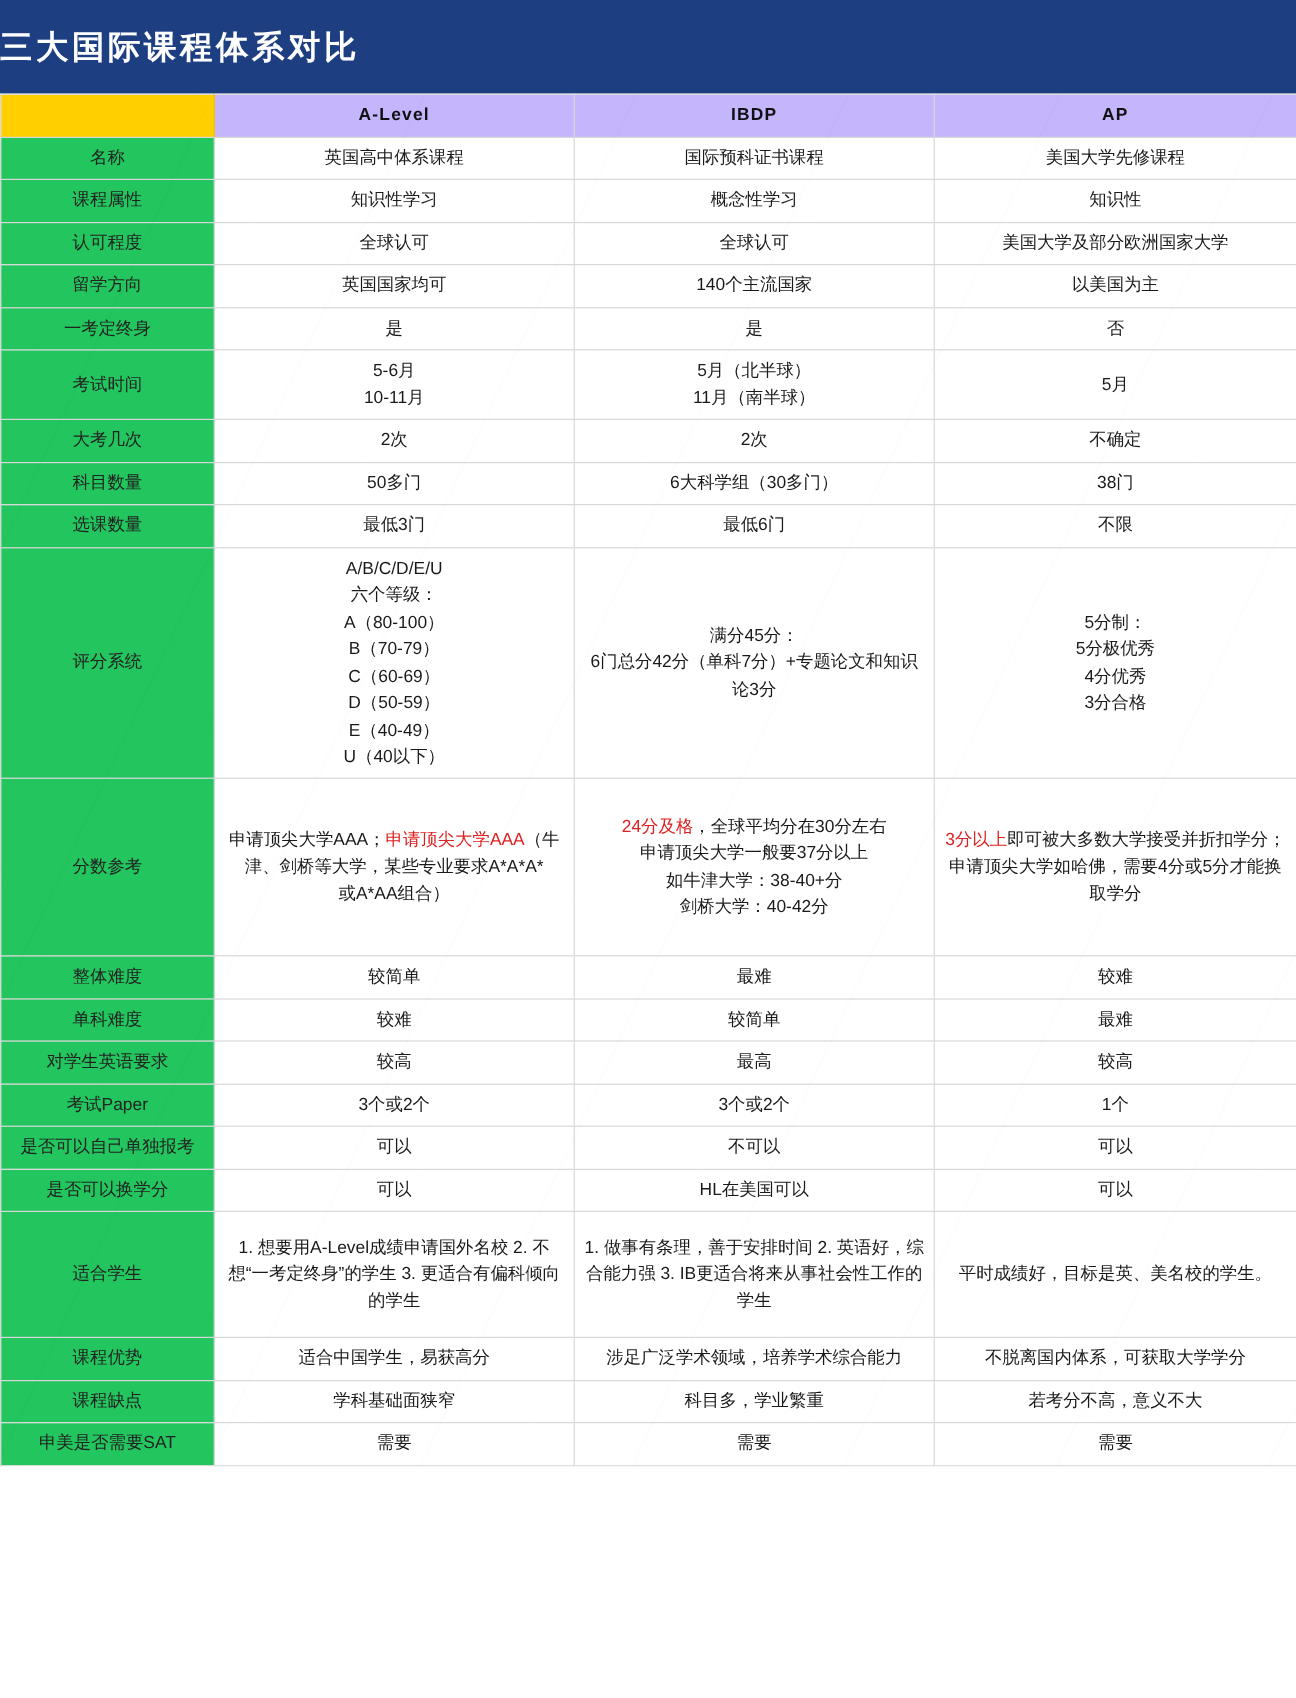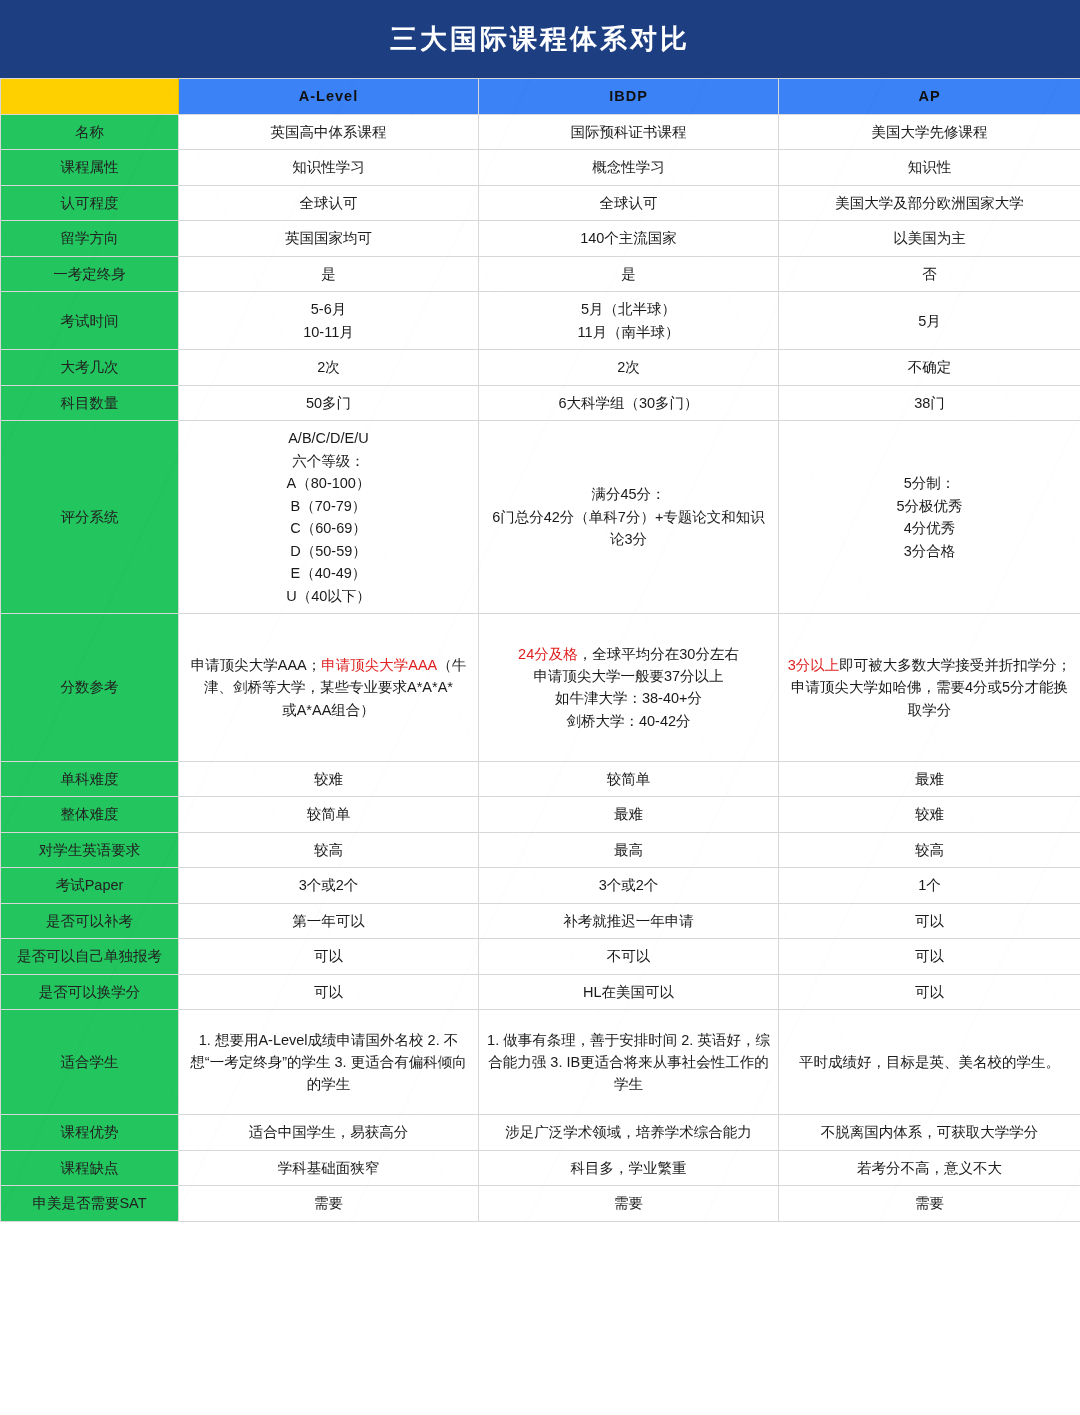--- a/index.html
+++ b/index.html
@@ -15,21 +15,20 @@
   }
   .page {
     width: 1080px;
     position: relative;
   }
   .title-bar {
     height: 78px;
     background: #1d3f82;
     display: flex;
     align-items: center;
-    justify-content: center;
   }
   .title-bar .title {
     color: #ffffff;
     font-size: 27px;
     font-weight: bold;
     letter-spacing: 3px;
   }
   table.cmp {
     width: 1080px;
     border-collapse: collapse;
@@ -48,21 +47,21 @@
   col.c-col2  { width: 300px; }
   col.c-col3  { width: 302px; }
 
   thead th {
     height: 36px;
     font-size: 15px;
     font-weight: bold;
     color: #1a1a1a;
   }
   thead th.corner { background: #ffd000; border-right-color: #e6bf00; }
-  thead th.hd { background: #3b82f6; color: #111; letter-spacing: 1px; }
+  thead th.hd { background: #c4b5fd; color: #111; letter-spacing: 1px; }
 
   td.rowlabel {
     background: #22c55e;
     font-size: 14.5px;
     color: #222;
   }
   td.cell { background: #ffffff; }
 
   .multiline { white-space: pre-line; }
   .red { color: #e02020; }
@@ -154,20 +153,26 @@
           <td class="cell multiline">2次</td>
           <td class="cell multiline">不确定</td>
         </tr>
         <tr>
           <td class="rowlabel">科目数量</td>
           <td class="cell multiline">50多门</td>
           <td class="cell multiline">6大科学组（30多门）</td>
           <td class="cell multiline">38门</td>
         </tr>
         <tr>
+          <td class="rowlabel">选课数量</td>
+          <td class="cell multiline">最低3门</td>
+          <td class="cell multiline">最低6门</td>
+          <td class="cell multiline">不限</td>
+        </tr>
+        <tr>
           <td class="rowlabel">评分系统</td>
           <td class="cell tall grade-list multiline">A/B/C/D/E/U
 六个等级：
 A（80-100）
 B（70-79）
 C（60-69）
 D（50-59）
 E（40-49）
 U（40以下）</td>
           <td class="cell tall grade-list multiline">满分45分：
@@ -181,48 +186,42 @@
           <td class="rowlabel">分数参考</td>
           <td class="cell tall2 multiline"><span>申请顶尖大学AAA；</span><span class="red">申请顶尖大学AAA</span><span>（牛津、剑桥等大学，某些专业要求A*A*A*
 或A*AA组合）</span></td>
           <td class="cell tall2 multiline"><span class="red">24分及格</span><span>，全球平均分在30分左右
 申请顶尖大学一般要37分以上
 如牛津大学：38-40+分
 剑桥大学：40-42分</span></td>
           <td class="cell tall2 multiline"><span class="red">3分以上</span><span>即可被大多数大学接受并折扣学分；申请顶尖大学如哈佛，需要4分或5分才能换取学分</span></td>
         </tr>
         <tr>
+          <td class="rowlabel">整体难度</td>
+          <td class="cell multiline">较简单</td>
+          <td class="cell multiline">最难</td>
+          <td class="cell multiline">较难</td>
+        </tr>
+        <tr>
           <td class="rowlabel">单科难度</td>
           <td class="cell multiline">较难</td>
           <td class="cell multiline">较简单</td>
           <td class="cell multiline">最难</td>
         </tr>
         <tr>
-          <td class="rowlabel">整体难度</td>
-          <td class="cell multiline">较简单</td>
-          <td class="cell multiline">最难</td>
-          <td class="cell multiline">较难</td>
-        </tr>
-        <tr>
           <td class="rowlabel">对学生英语要求</td>
           <td class="cell multiline">较高</td>
           <td class="cell multiline">最高</td>
           <td class="cell multiline">较高</td>
         </tr>
         <tr>
           <td class="rowlabel">考试Paper</td>
           <td class="cell multiline">3个或2个</td>
           <td class="cell multiline">3个或2个</td>
           <td class="cell multiline">1个</td>
-        </tr>
-        <tr>
-          <td class="rowlabel">是否可以补考</td>
-          <td class="cell multiline">第一年可以</td>
-          <td class="cell multiline">补考就推迟一年申请</td>
-          <td class="cell multiline">可以</td>
         </tr>
         <tr>
           <td class="rowlabel">是否可以自己单独报考</td>
           <td class="cell multiline">可以</td>
           <td class="cell multiline">不可以</td>
           <td class="cell multiline">可以</td>
         </tr>
         <tr>
           <td class="rowlabel">是否可以换学分</td>
           <td class="cell multiline">可以</td>

